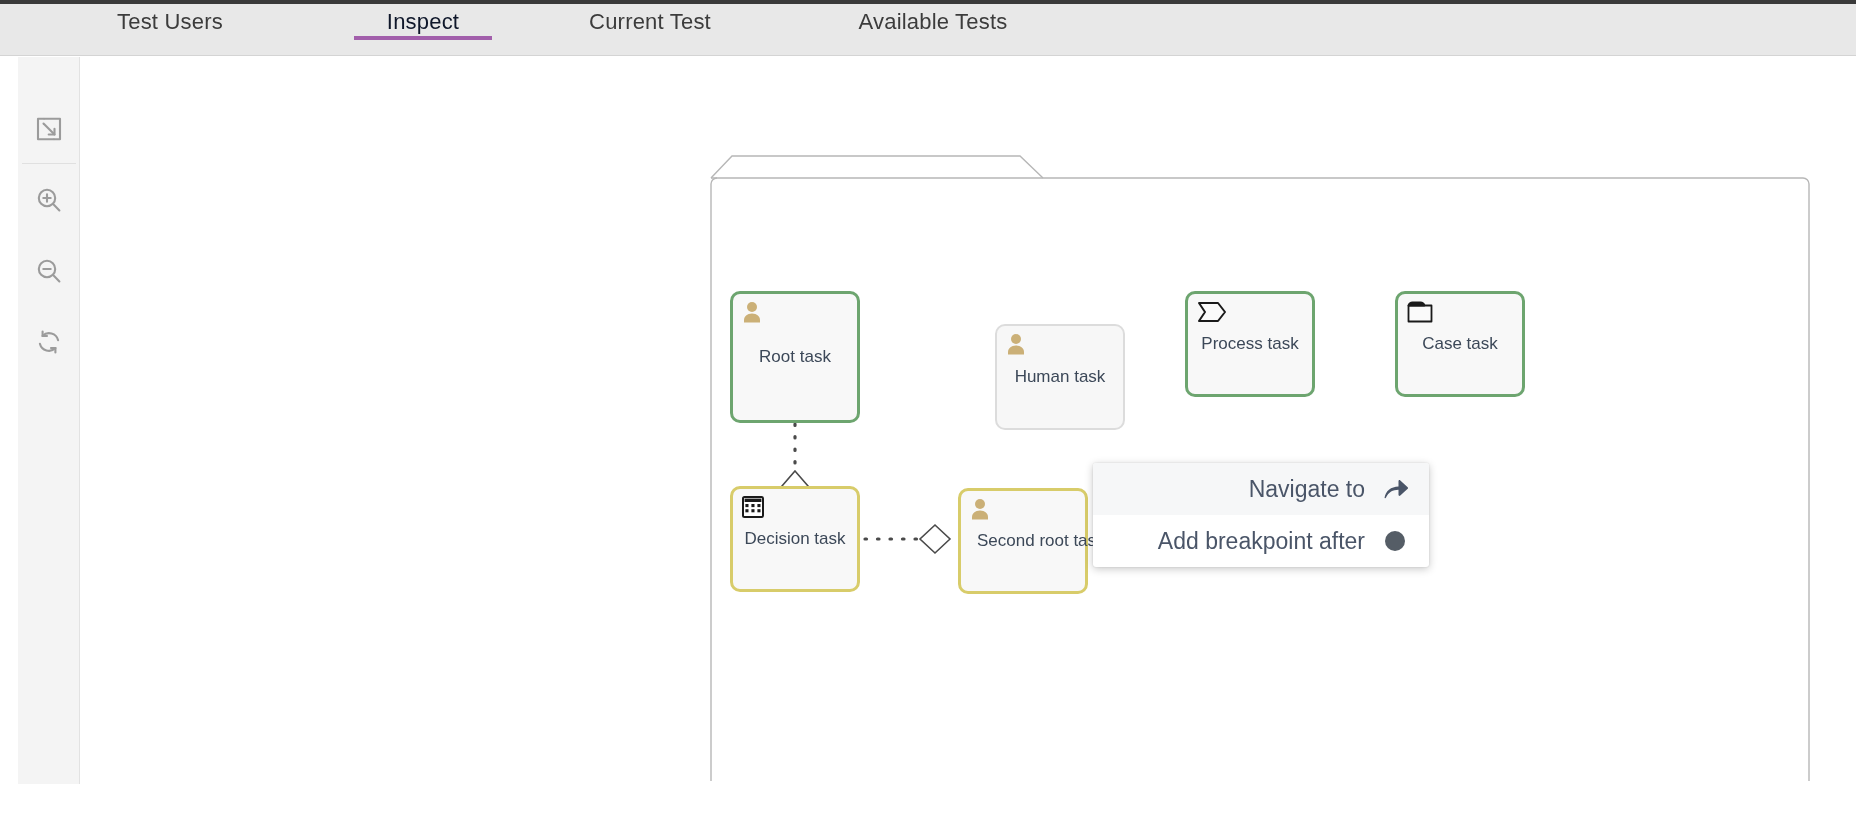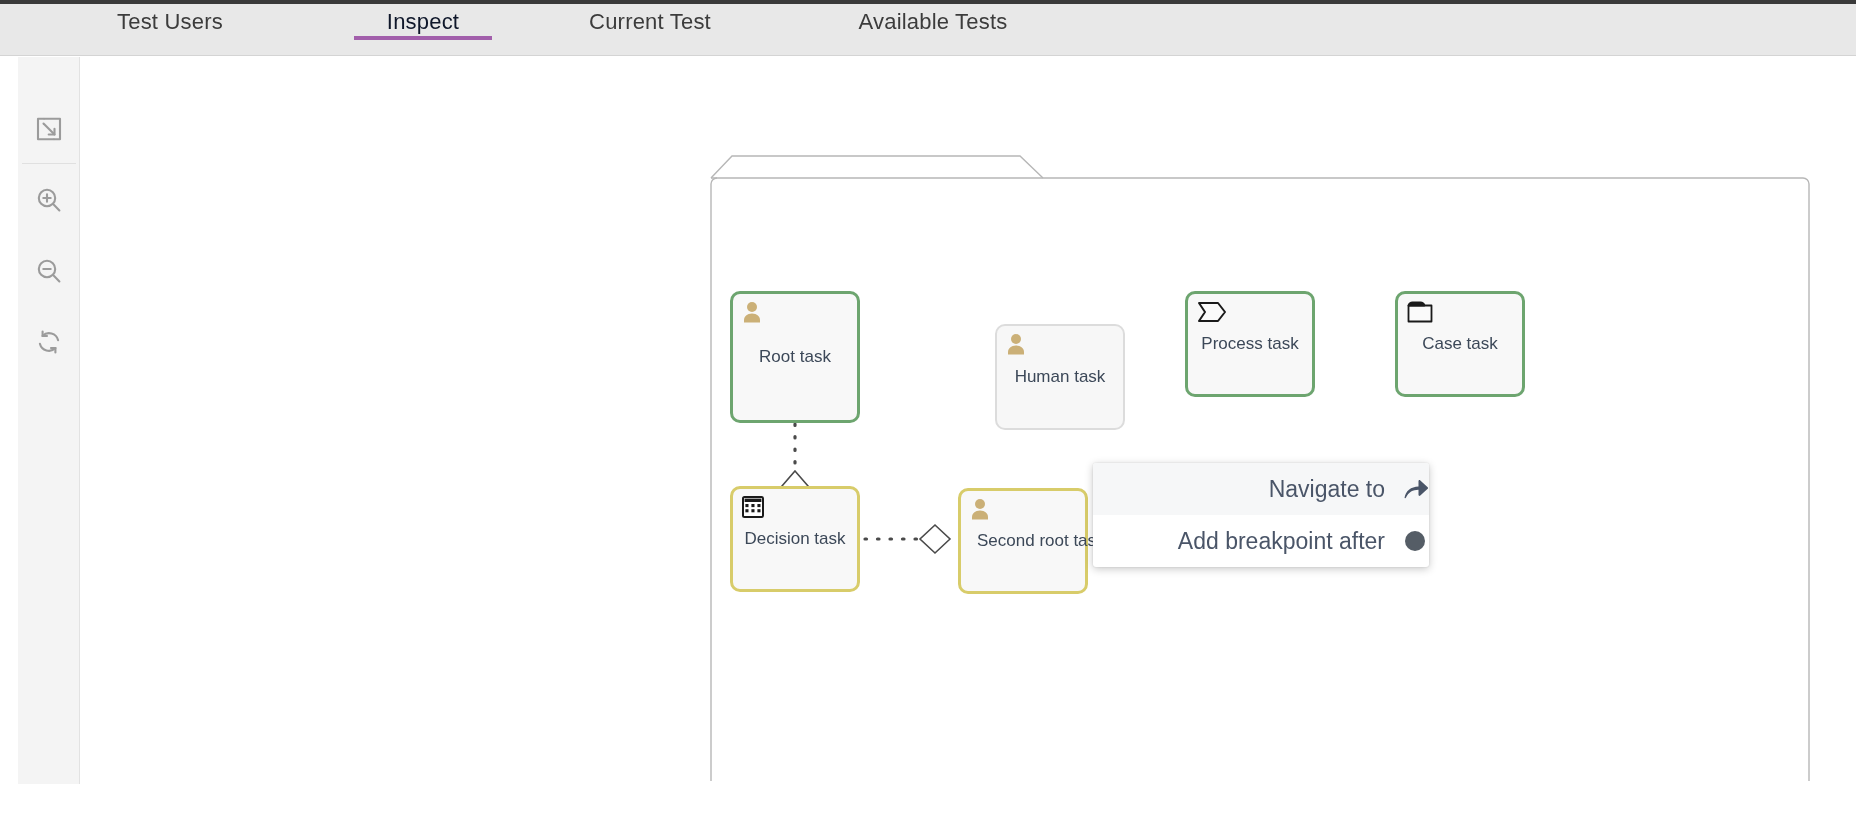--- a/index.html
+++ b/index.html
@@ -109,21 +109,21 @@
     position: absolute; left: 1013px; top: 406px;
     width: 336px; height: 104px;
     background: #ffffff;
     border-radius: 3px;
     box-shadow: 0 2px 9px rgba(0,0,0,.22), 0 0 2px rgba(0,0,0,.12);
     overflow: hidden;
   }
   .menu-item {
     position: relative; height: 52px;
     display: flex; align-items: center; justify-content: flex-end;
-    gap: 18px;
+    padding-right: 20px; gap: 18px;
     font-size: 23px; color: #4a5568;
     cursor: pointer; white-space: nowrap;
   }
   .menu-item.hover { background: #f6f7f8; }
   .menu-item .mi-icon { display: flex; align-items: center; width: 26px; }
 </style>
 </head>
 <body>
 
 <div id="app">

